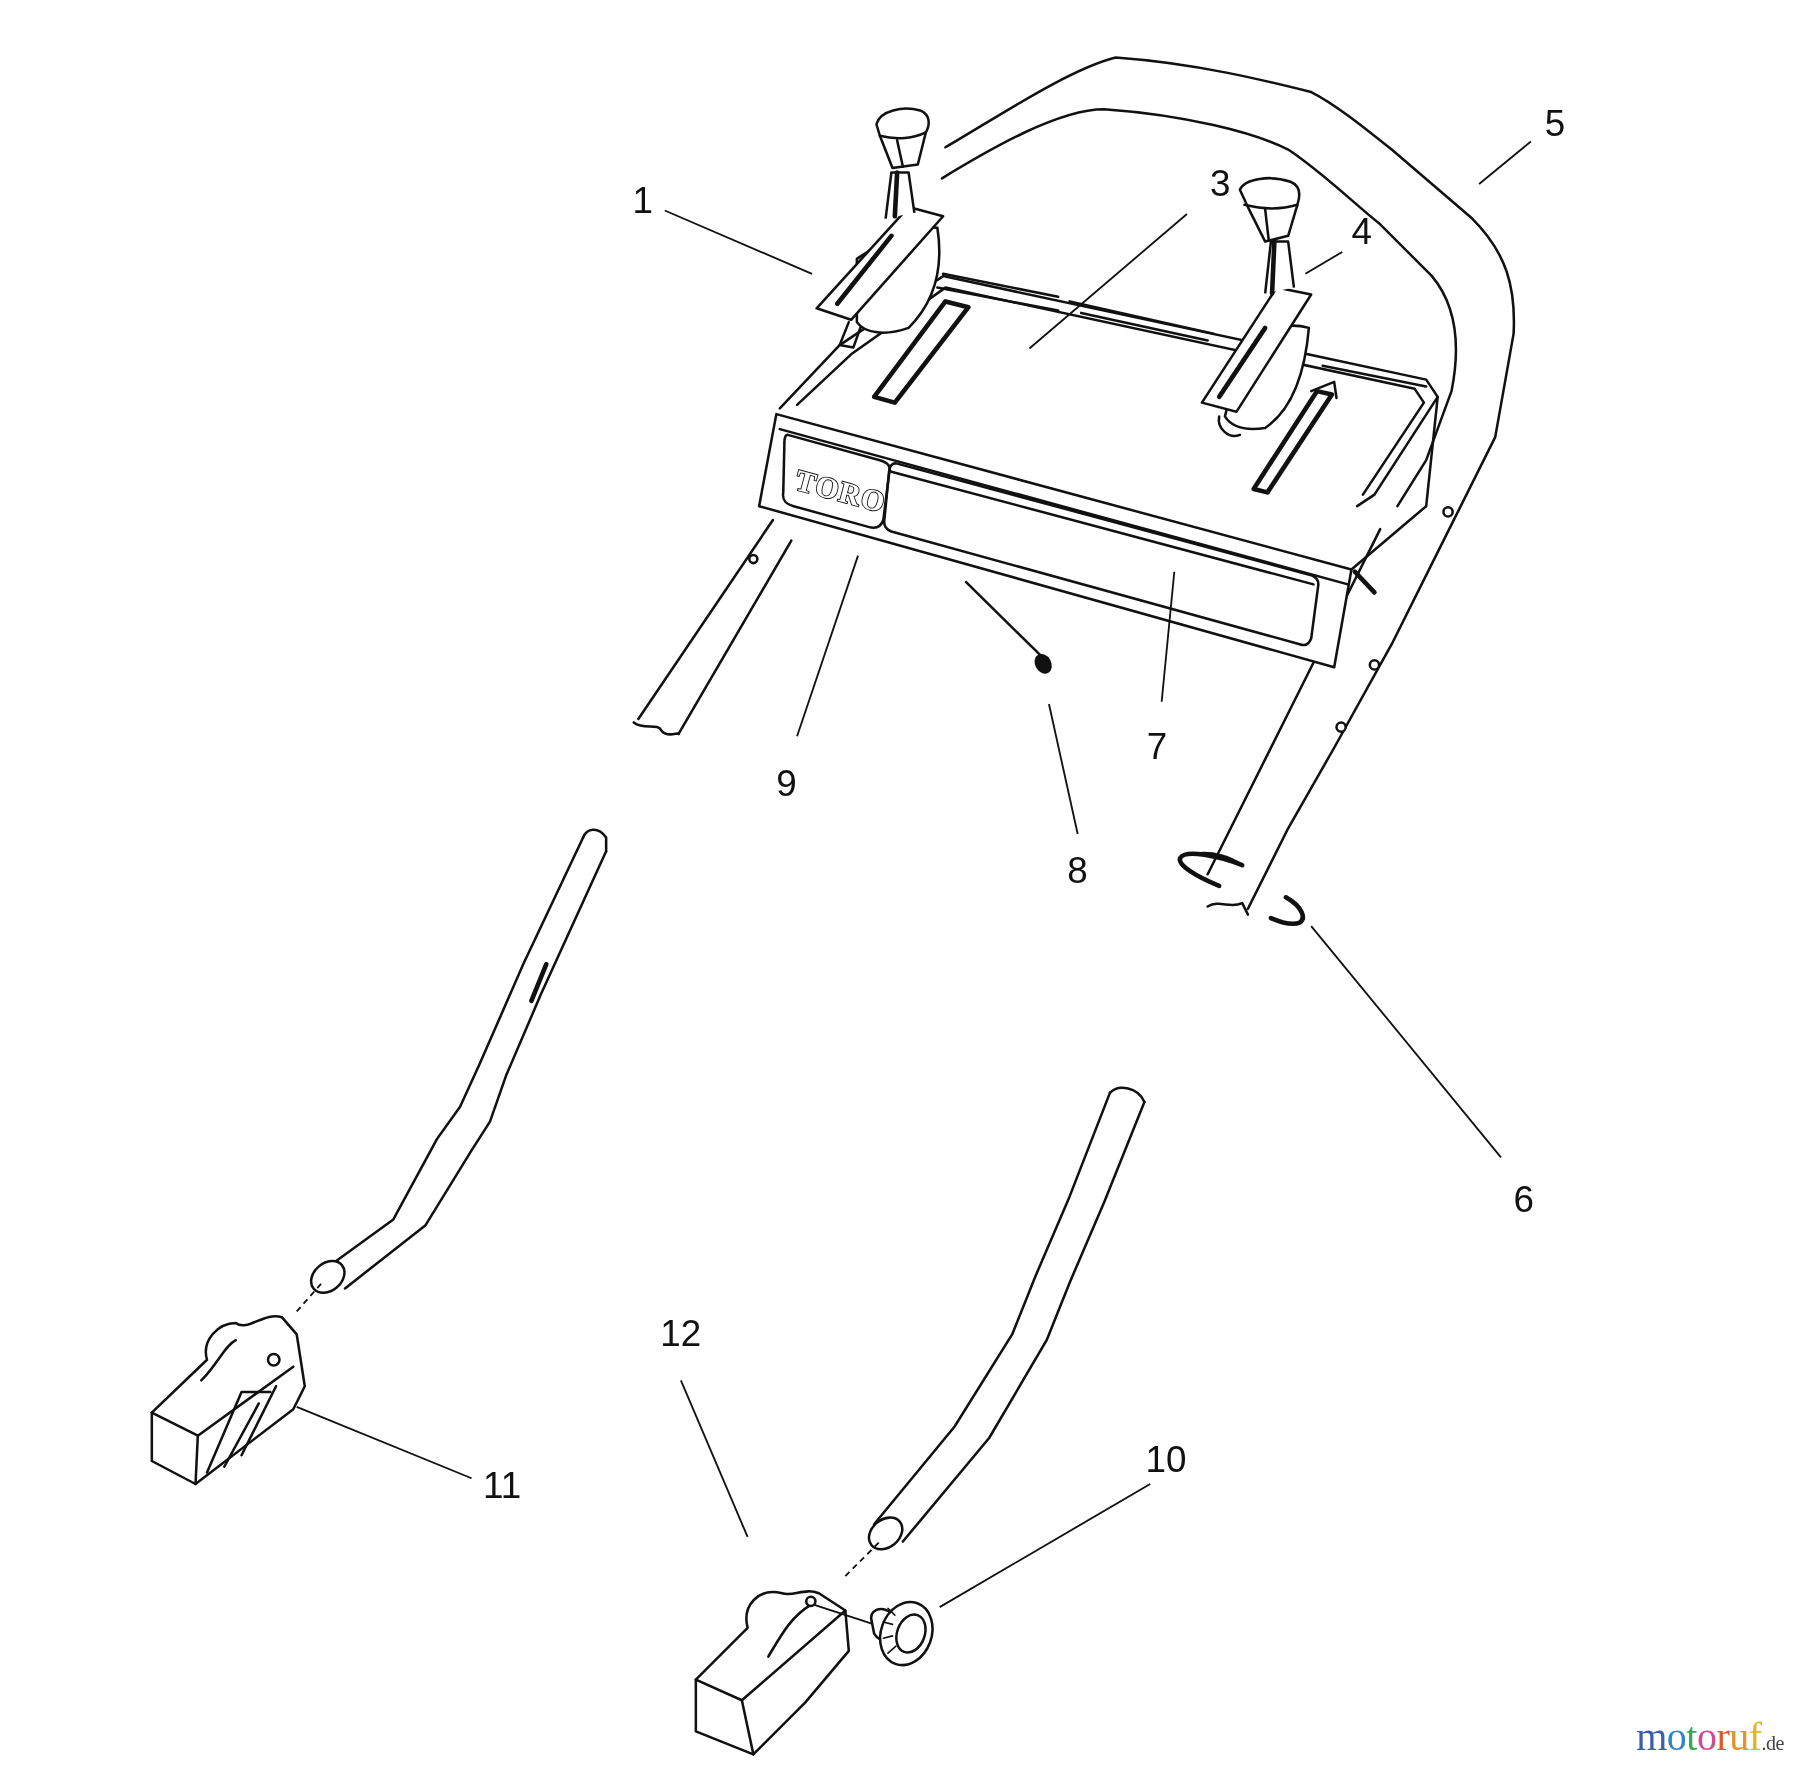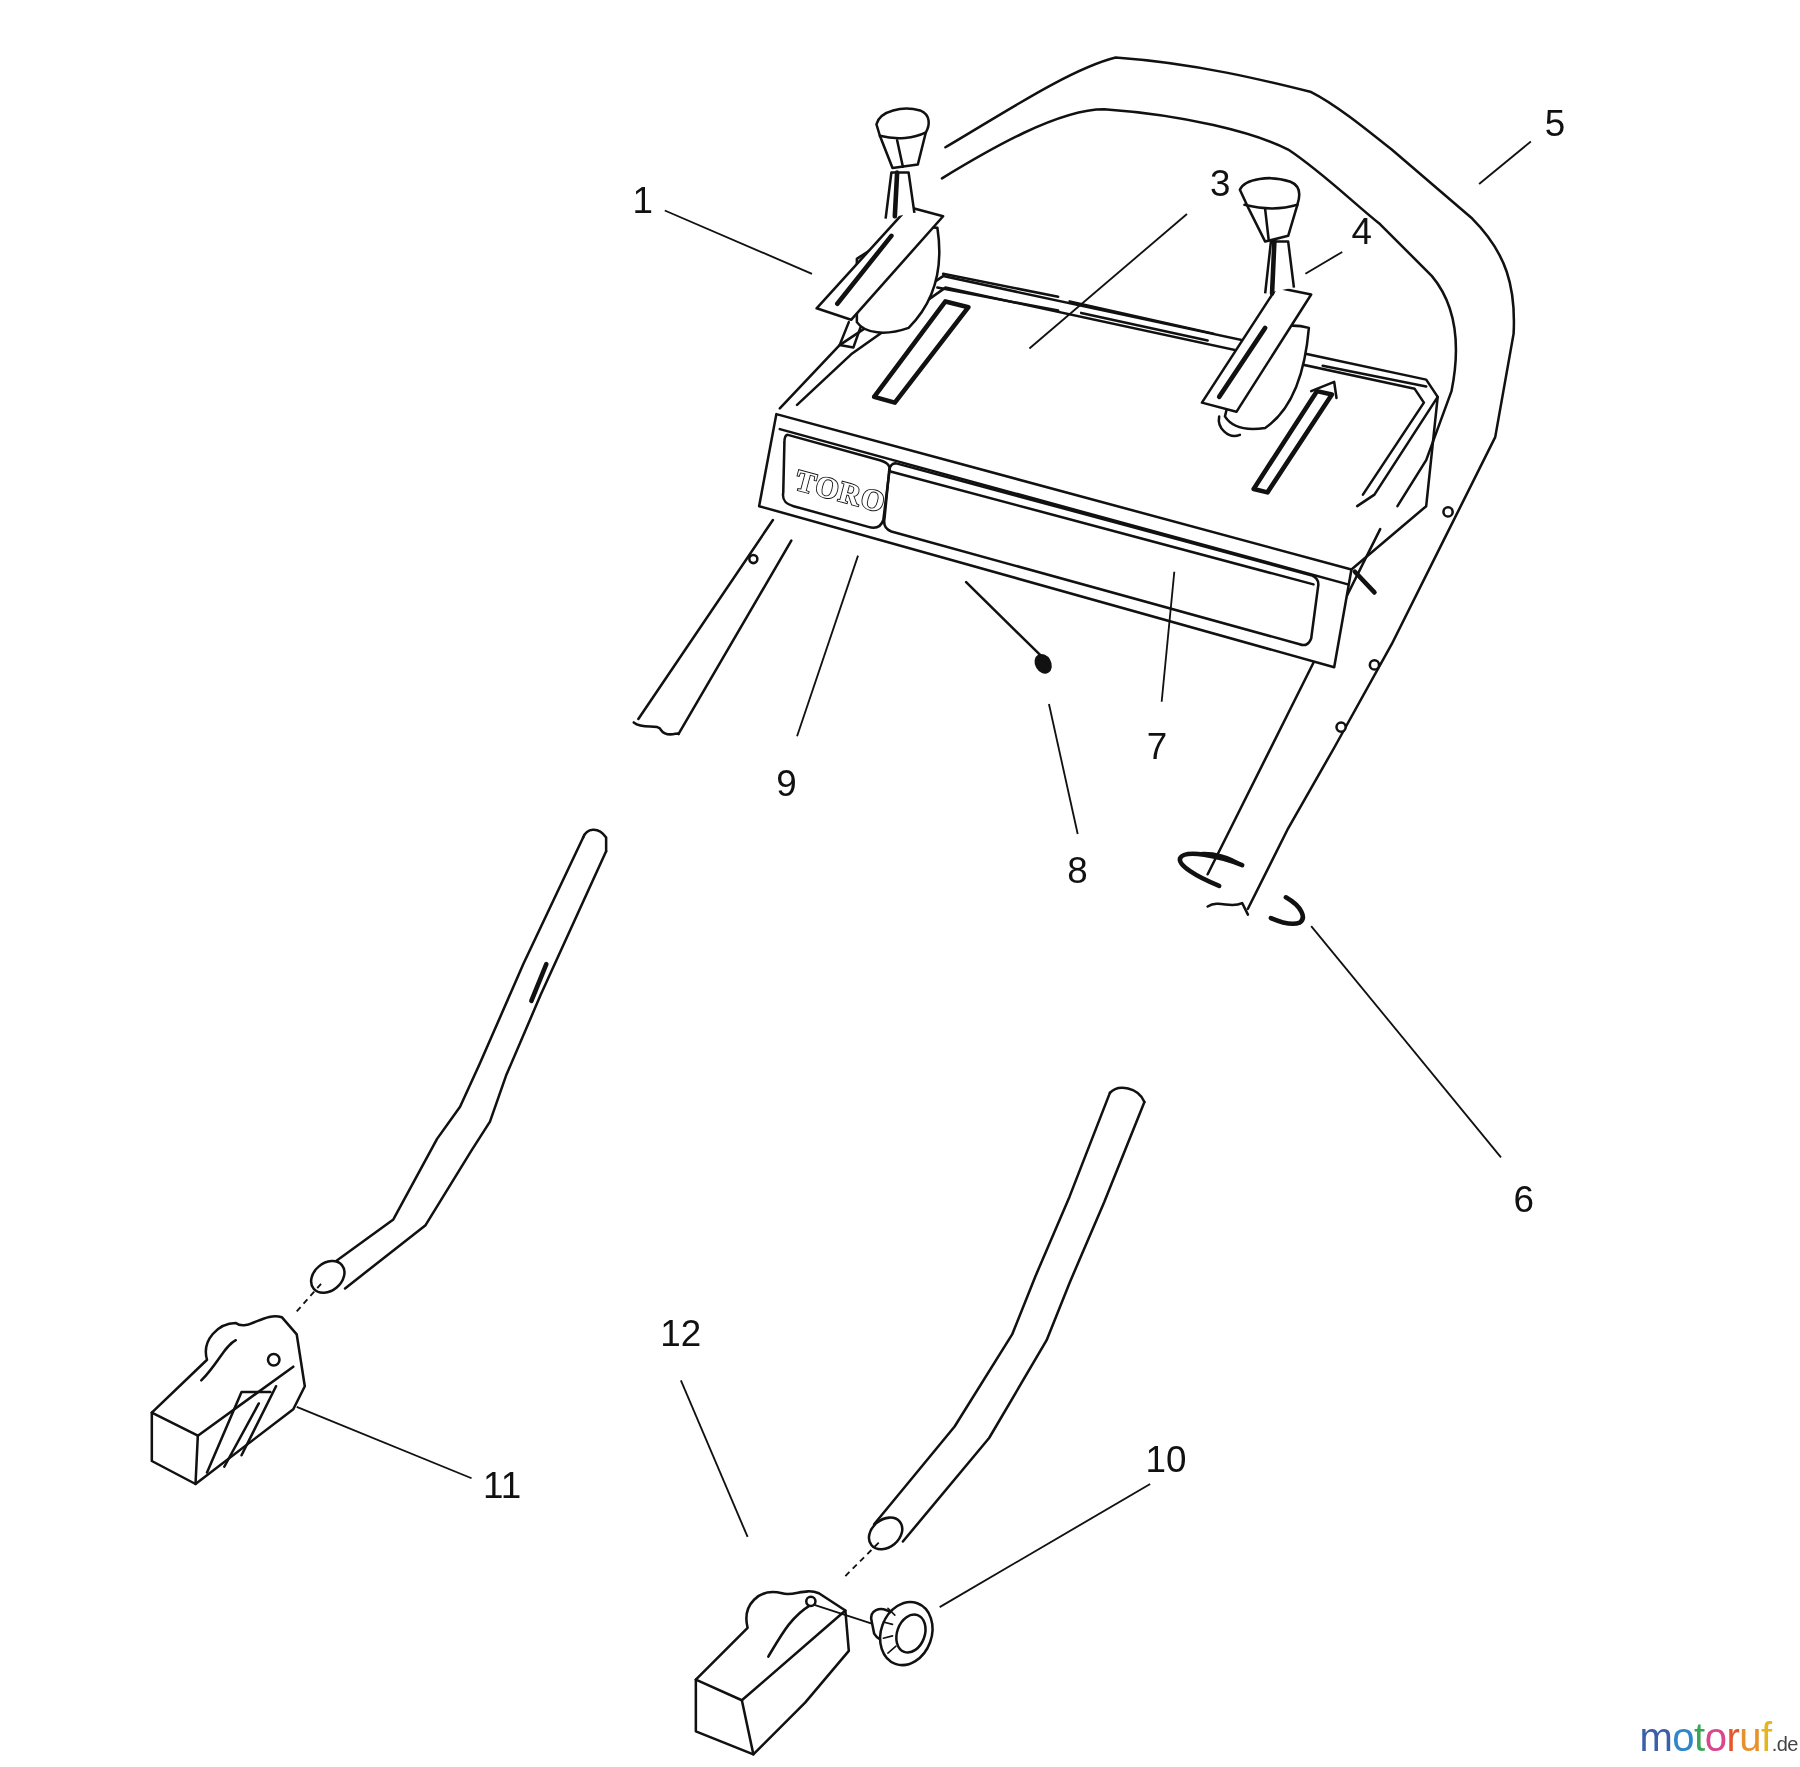--- a/index.html
+++ b/index.html
@@ -5,21 +5,21 @@
     html, body { margin: 0; padding: 0; background: #ffffff; }
     body { width: 1800px; height: 1767px; position: relative; overflow: hidden; font-family: "Liberation Sans", sans-serif; }
     #diagram { position: absolute; left: 0; top: 0; width: 1800px; height: 1767px; }
     .ln { fill: none; stroke: #111; stroke-width: 2.2; stroke-linecap: round; stroke-linejoin: round; }
     .thin { fill: none; stroke: #111; stroke-width: 1.4; stroke-linecap: round; }
     .thick { fill: none; stroke: #111; stroke-width: 4; stroke-linecap: round; stroke-linejoin: round; }
     .fillw { fill: #fff; stroke: #111; stroke-width: 2.2; stroke-linejoin: round; }
     .leader { stroke: #111; stroke-width: 1.6; fill: none; }
     .callout { font-family: "Liberation Sans", sans-serif; font-size: 32px; fill: #111; }
     .brand { font-family: "Liberation Serif", serif; font-weight: bold; font-size: 26px; fill: #fff; stroke: #111; stroke-width: 1.6; paint-order: stroke; letter-spacing: 1px; }
-    #watermark { position: absolute; right: 2px; bottom: 10px; font-family: Liberation Sans, sans-serif; font-size: 40px; line-height: 1; letter-spacing: -0.5px; }
+    #watermark { position: absolute; right: 16px; bottom: 10px; font-family: Liberation Serif, serif; font-size: 40px; line-height: 1; letter-spacing: -0.5px; }
     #watermark .tld { font-size: 20px; color: #444; }
   </style>
 </head>
 <body>
 
 <svg id="diagram" viewBox="0 0 1565 1536" preserveAspectRatio="none" xmlns="http://www.w3.org/2000/svg">
 
   <g>
 
     <path class="ln" d="M822,128 C870,100 930,60 970,50 C1040,55 1100,70 1140,80 C1160,90 1185,110 1210,130 L1280,190 C1310,220 1318,250 1316,290 L1300,380 L1255,470 L1210,560 L1160,650 L1120,720 L1085,790"></path>

